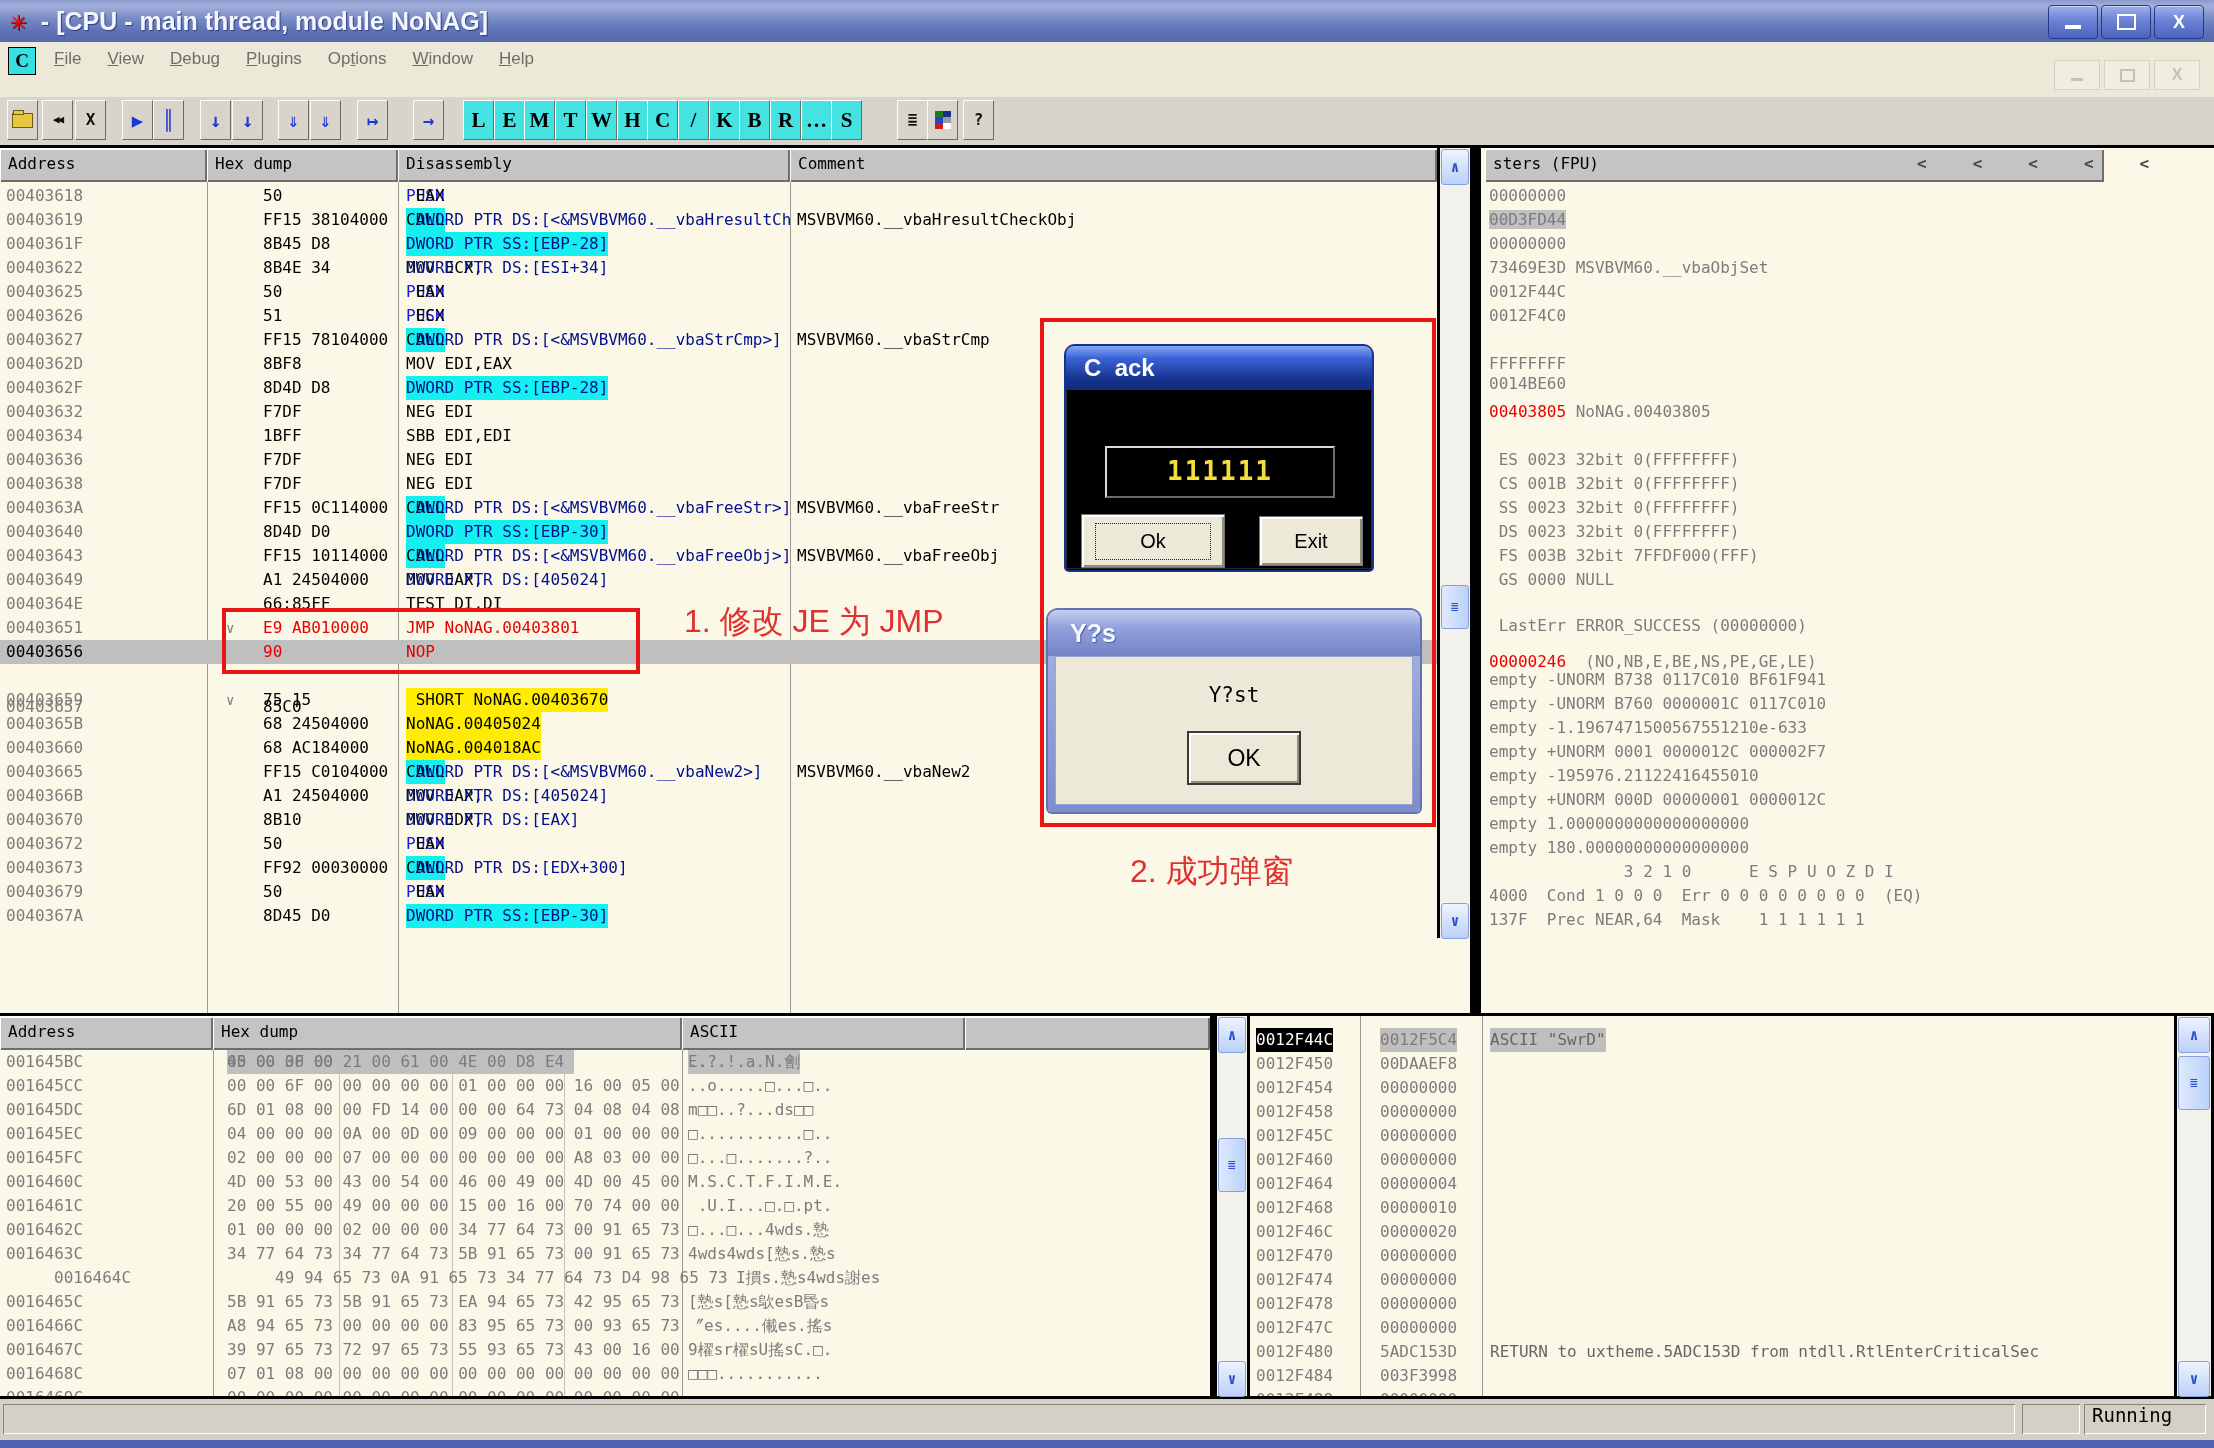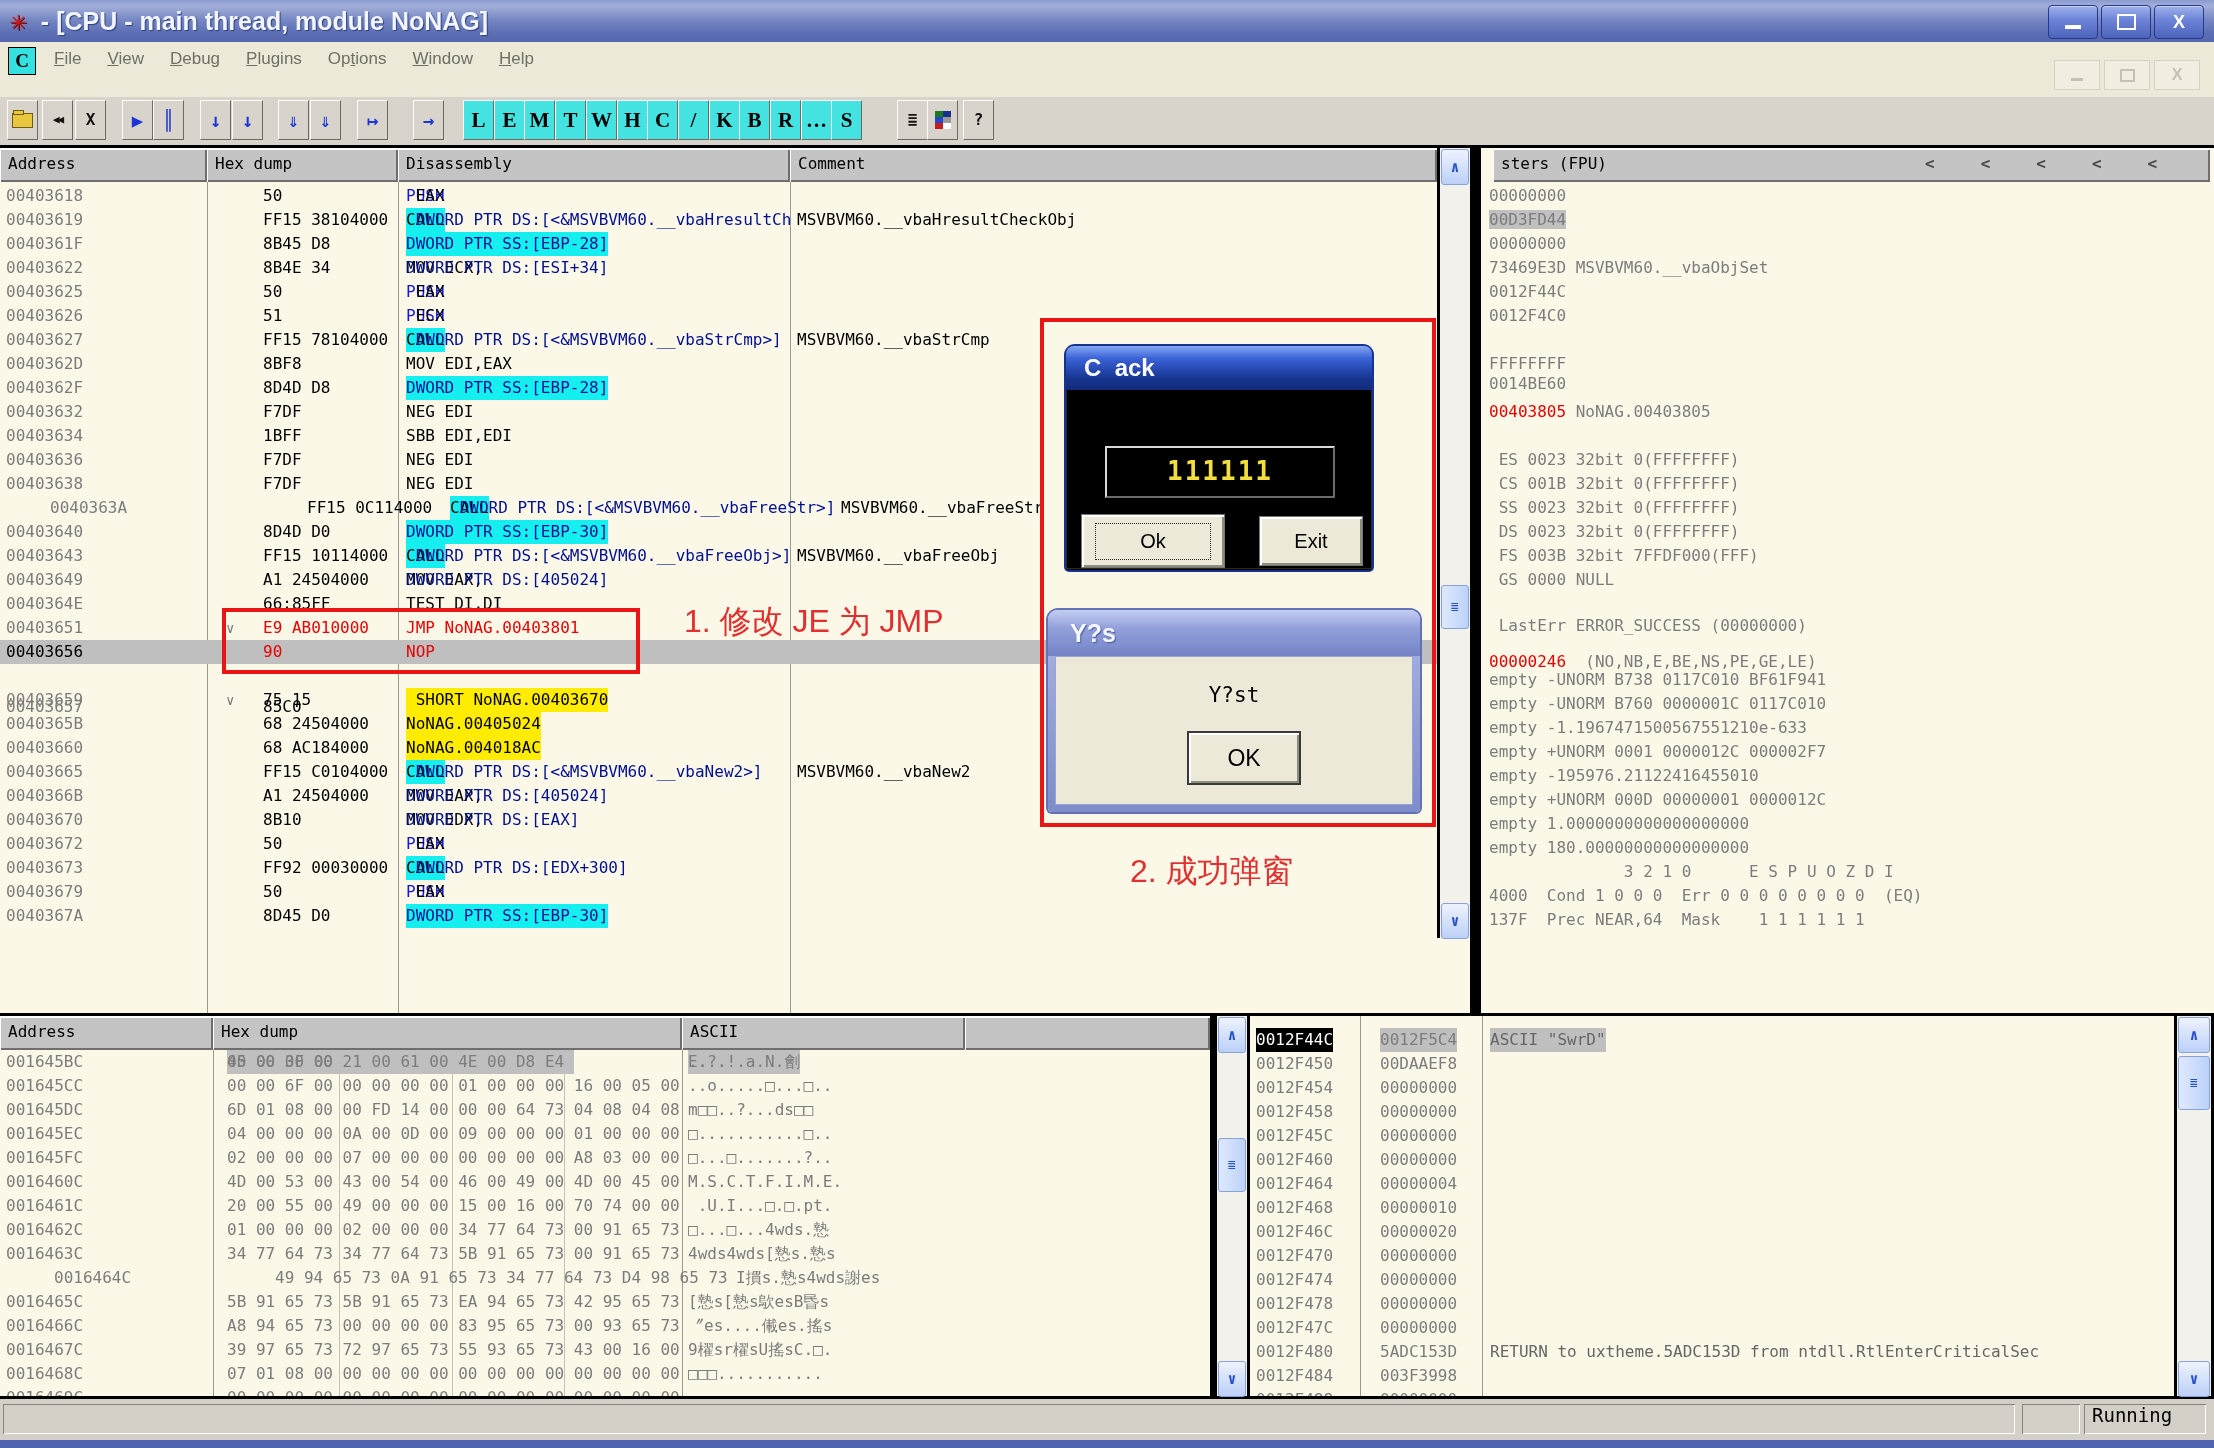--- a/index.html
+++ b/index.html
@@ -224,21 +224,21 @@
         <div class="row" style="top: 108px; width: 1437px;"><span class="c-addr gray">00403622</span><span class="c-hex blk">8B4E 34</span><span class="c-dis"><span class="sg-k">MOV ECX,</span><span class="sg-n">DWORD PTR DS:[ESI+34]</span></span></div>
         <div class="row" style="top: 132px; width: 1437px;"><span class="c-addr gray">00403625</span><span class="c-hex blk">50</span><span class="c-dis"><span class="sg-b">PUSH</span><span class="sg-k"> EAX</span></span></div>
         <div class="row" style="top: 156px; width: 1437px;"><span class="c-addr gray">00403626</span><span class="c-hex blk">51</span><span class="c-dis"><span class="sg-b">PUSH</span><span class="sg-k"> ECX</span></span></div>
         <div class="row" style="top: 180px; width: 1437px;"><span class="c-addr gray">00403627</span><span class="c-hex blk">FF15 78104000</span><span class="c-dis"><span class="sg-k bg-c">CALL</span><span class="sg-n"> DWORD PTR DS:[&lt;&amp;MSVBVM60.__vbaStrCmp&gt;]</span></span><span class="c-cmt">MSVBVM60.__vbaStrCmp</span></div>
         <div class="row" style="top: 204px; width: 1437px;"><span class="c-addr gray">0040362D</span><span class="c-hex blk">8BF8</span><span class="c-dis"><span class="sg-k">MOV EDI,EAX</span></span></div>
         <div class="row" style="top: 228px; width: 1437px;"><span class="c-addr gray">0040362F</span><span class="c-hex blk">8D4D D8</span><span class="c-dis"><span class="sg-k">LEA ECX,</span><span class="sg-n bg-c">DWORD PTR SS:[EBP-28]</span></span></div>
         <div class="row" style="top: 252px; width: 1437px;"><span class="c-addr gray">00403632</span><span class="c-hex blk">F7DF</span><span class="c-dis"><span class="sg-k">NEG EDI</span></span></div>
         <div class="row" style="top: 276px; width: 1437px;"><span class="c-addr gray">00403634</span><span class="c-hex blk">1BFF</span><span class="c-dis"><span class="sg-k">SBB EDI,EDI</span></span></div>
         <div class="row" style="top: 300px; width: 1437px;"><span class="c-addr gray">00403636</span><span class="c-hex blk">F7DF</span><span class="c-dis"><span class="sg-k">NEG EDI</span></span></div>
         <div class="row" style="top: 324px; width: 1437px;"><span class="c-addr gray">00403638</span><span class="c-hex blk">F7DF</span><span class="c-dis"><span class="sg-k">NEG EDI</span></span></div>
-        <div class="row" style="top: 348px; width: 1437px; margin-left: 44px;"><span class="c-addr gray">0040363A</span><span class="c-hex blk">FF15 0C114000</span><span class="c-dis"><span class="sg-k bg-c">CALL</span><span class="sg-n"> DWORD PTR DS:[&lt;&amp;MSVBVM60.__vbaFreeStr&gt;]</span></span><span class="c-cmt">MSVBVM60.__vbaFreeStr</span></div>
+        <div class="row" style="top: 348px; width: 1437px;"><span class="c-addr gray">0040363A</span><span class="c-hex blk">FF15 0C114000</span><span class="c-dis"><span class="sg-k bg-c">CALL</span><span class="sg-n"> DWORD PTR DS:[&lt;&amp;MSVBVM60.__vbaFreeStr&gt;]</span></span><span class="c-cmt">MSVBVM60.__vbaFreeStr</span></div>
         <div class="row" style="top: 372px; width: 1437px;"><span class="c-addr gray">00403640</span><span class="c-hex blk">8D4D D0</span><span class="c-dis"><span class="sg-k">LEA ECX,</span><span class="sg-n bg-c">DWORD PTR SS:[EBP-30]</span></span></div>
         <div class="row" style="top: 396px; width: 1437px;"><span class="c-addr gray">00403643</span><span class="c-hex blk">FF15 10114000</span><span class="c-dis"><span class="sg-k bg-c">CALL</span><span class="sg-n"> DWORD PTR DS:[&lt;&amp;MSVBVM60.__vbaFreeObj&gt;]</span></span><span class="c-cmt">MSVBVM60.__vbaFreeObj</span></div>
         <div class="row" style="top: 420px; width: 1437px;"><span class="c-addr gray">00403649</span><span class="c-hex blk">A1 24504000</span><span class="c-dis"><span class="sg-k">MOV EAX,</span><span class="sg-n">DWORD PTR DS:[405024]</span></span></div>
         <div class="row" style="top: 444px; width: 1437px;"><span class="c-addr gray">0040364E</span><span class="c-hex blk">66:85FF</span><span class="c-dis"><span class="sg-k">TEST DI,DI</span></span></div>
         <div class="row" style="top: 468px; width: 1437px; padding-left: 20px;"><span class="c-addr gray">00403651</span><span class="c-flag">∨</span><span class="c-hex sg-r">E9 AB010000</span><span class="c-dis"><span class="sg-r">JMP NoNAG.00403801</span></span></div>
         <div class="row selband" style="top: 492px; width: 1437px;"><span class="c-addr blk">00403656</span><span class="c-hex sg-r">90</span><span class="c-dis"><span class="sg-r">NOP</span></span></div>
         <div class="row" style="top: 516px; width: 1437px; margin-top: 31px;"><span class="c-addr gray">00403657</span><span class="c-hex blk">85C0</span><span class="c-dis"><span class="sg-k">TEST EAX,EAX</span></span></div>
         <div class="row" style="top: 540px; width: 1437px;"><span class="c-addr gray">00403659</span><span class="c-flag">∨</span><span class="c-hex blk">75 15</span><span class="c-dis"><span class="sg-r bg-y">JNZ</span><span class="sg-k bg-y"> SHORT NoNAG.00403670</span></span></div>
         <div class="row" style="top: 564px; width: 1437px;"><span class="c-addr gray">0040365B</span><span class="c-hex blk">68 24504000</span><span class="c-dis"><span class="sg-b">PUSH</span><span class="sg-k"> </span><span class="sg-k bg-y">NoNAG.00405024</span></span></div>
         <div class="row" style="top: 588px; width: 1437px;"><span class="c-addr gray">00403660</span><span class="c-hex blk">68 AC184000</span><span class="c-dis"><span class="sg-b">PUSH</span><span class="sg-k"> </span><span class="sg-k bg-y">NoNAG.004018AC</span></span></div>
@@ -249,21 +249,21 @@
         <div class="row" style="top: 708px; width: 1437px;"><span class="c-addr gray">00403673</span><span class="c-hex blk">FF92 00030000</span><span class="c-dis"><span class="sg-k bg-c">CALL</span><span class="sg-n"> DWORD PTR DS:[EDX+300]</span></span></div>
         <div class="row" style="top: 732px; width: 1437px;"><span class="c-addr gray">00403679</span><span class="c-hex blk">50</span><span class="c-dis"><span class="sg-b">PUSH</span><span class="sg-k"> EAX</span></span></div>
         <div class="row" style="top: 756px; width: 1437px;"><span class="c-addr gray">0040367A</span><span class="c-hex blk">8D45 D0</span><span class="c-dis"><span class="sg-k">LEA EAX,</span><span class="sg-n bg-c">DWORD PTR SS:[EBP-30]</span></span></div>
       </div>
     <div id="disasm-scroll" class="vscroll" style="left:1437px;top:3px;width:36px;height:790px;">
         <div class="sbtn" style="top: 1px;">∧</div>
         <div class="sbtn" style="top: 755px;">∨</div>
         <div class="sthumb" style="top: 437px; height: 42px;">≣</div>
       </div>
     <div id="reg-pane" class="pane" style="left:1481px;top:3px;width:733px;height:865px;">
-        <div class="hdrcell" style="left: 12px; width: 717px;">sters (FPU)<div style="position: absolute; left: 432px; top: 0px; display: flex; gap: 46px;"><span class="chev">&lt;</span><span class="chev">&lt;</span><span class="chev">&lt;</span><span class="chev">&lt;</span><span class="chev">&lt;</span></div></div>
+        <div class="hdrcell" style="left: 4px; width: 619px;">sters (FPU)<div style="position: absolute; left: 432px; top: 0px; display: flex; gap: 46px;"><span class="chev">&lt;</span><span class="chev">&lt;</span><span class="chev">&lt;</span><span class="chev">&lt;</span><span class="chev">&lt;</span></div></div>
         <div class="regline" style="top: 36px;"><span>00000000</span></div>
         <div class="regline" style="top: 60px;"><span class="selv">00D3FD44</span></div>
         <div class="regline" style="top: 84px;"><span>00000000</span></div>
         <div class="regline" style="top: 108px;"><span>73469E3D</span><span> MSVBVM60.__vbaObjSet</span></div>
         <div class="regline" style="top: 132px;"><span>0012F44C</span></div>
         <div class="regline" style="top: 156px;"><span>0012F4C0</span></div>
         <div class="regline" style="top: 180px; margin-top: 44px;"><span>0014BE60</span></div>
         <div class="regline" style="top: 204px;"><span>FFFFFFFF</span></div>
         <div class="regline" style="top: 228px;"><span></span></div>
         <div class="regline" style="top: 252px;"><span class="red">00403805</span><span> NoNAG.00403805</span></div>

